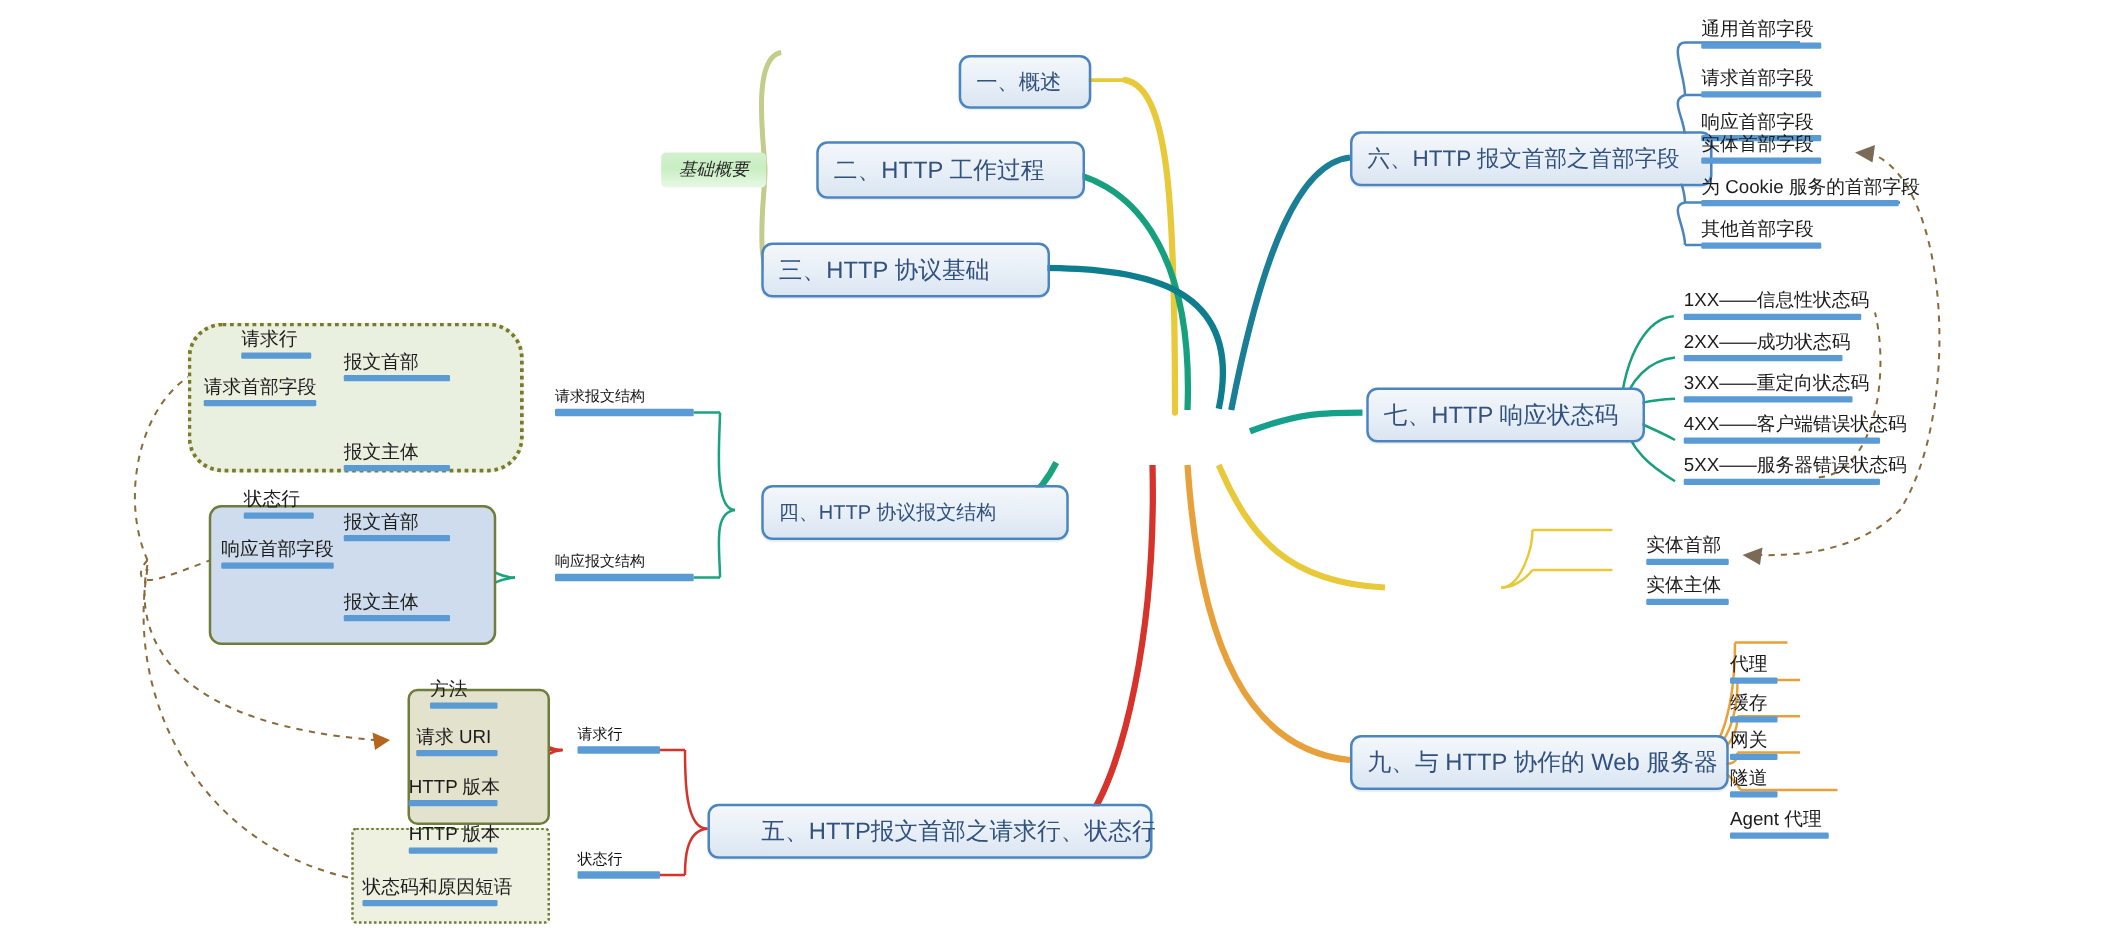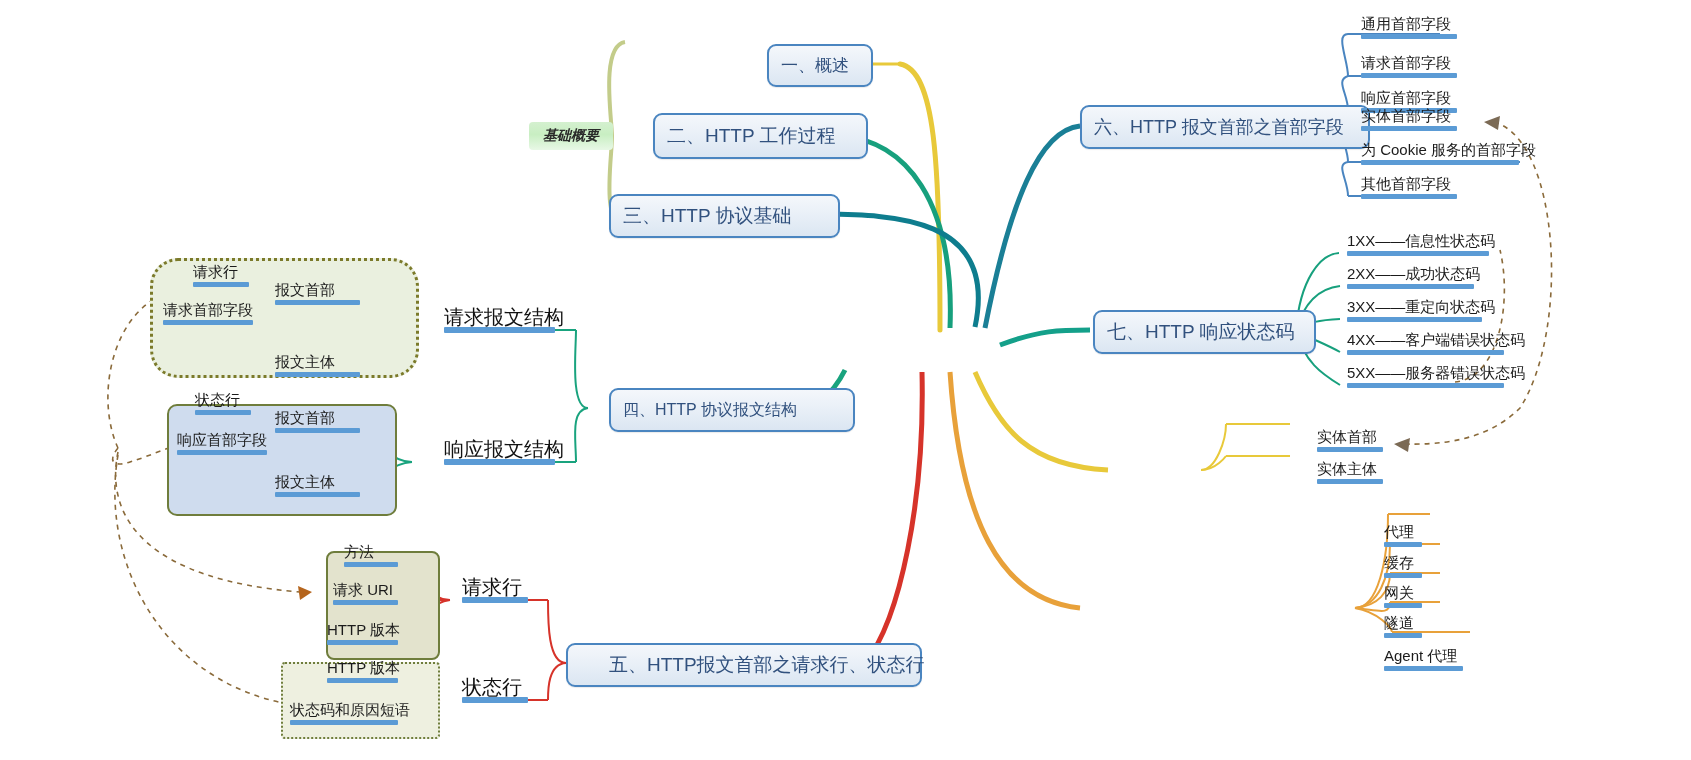--- a/index.html
+++ b/index.html
@@ -28,21 +28,21 @@
 
   
   .leaf{
     position:absolute;color:#1b1b1b;font-size:15px;white-space:nowrap;
     padding-bottom:3px;line-height:19px;
   }
   .leaf .bar{
     position:absolute;left:0;bottom:-3px;height:5px;width:100%;
     background:#5b9bd5;border-radius:1px;
   }
-  .leaf.mid{color:#121212;font-size:20px;}
+  .leaf.mid{color:#121212;font-size:12px;}
   .leaf.mid .bar{height:6px;}
 
   
   .grp{position:absolute;}
   .grp-cloud{
     background:#eaf0df;border:3px dotted #7b7a2a;border-radius:28px;
   }
   .grp-solid-blue{
     background:#cfdcee;border:2px solid #6f7d3c;border-radius:10px;
   }
@@ -50,21 +50,21 @@
     background:#e3e3cd;border:2px solid #6f7d3c;border-radius:8px;
   }
   .grp-dotted-olive{
     background:#eef0e0;border:2px dotted #6f7d3c;border-radius:4px;
   }
 
   
   .hilite{
     position:absolute;display:flex;align-items:center;justify-content:center;
     background:linear-gradient(180deg,#d4f0cf 0%,#c8eec2 45%,#e8f8e6 100%);
-    color:#2a2a2a;font-style:italic;font-weight:bold;font-size:14px;
+    color:#2a2a2a;font-style:italic;font-weight:normal;font-size:14px;
     border-radius:4px;white-space:nowrap;padding:0 7px;
   }
 </style>
 </head>
 <body>
 
 <div id="stage">
 
   <svg class="links" viewBox="0 0 1691 760">
 
@@ -371,20 +371,23 @@
 
   <div class="leaf" style="left:1317px;top:427px;width:66px;">
     <span>实体首部</span>
     <span class="bar"></span>
   </div>
   <div class="leaf" style="left:1317px;top:459px;width:66px;">
     <span>实体主体</span>
     <span class="bar"></span>
   </div>
 
+  <div class="node" style="left:1080px;top:588px;width:275px;height:40px;font-size:19px;">
+    <span>九、与 HTTP 协作的 Web 服务器</span>
+  </div>
   <div class="leaf" style="left:1384px;top:522px;width:38px;">
     <span>代理</span>
     <span class="bar"></span>
   </div>
   <div class="leaf" style="left:1384px;top:553px;width:38px;">
     <span>缓存</span>
     <span class="bar"></span>
   </div>
   <div class="leaf" style="left:1384px;top:583px;width:38px;">
     <span>网关</span>

